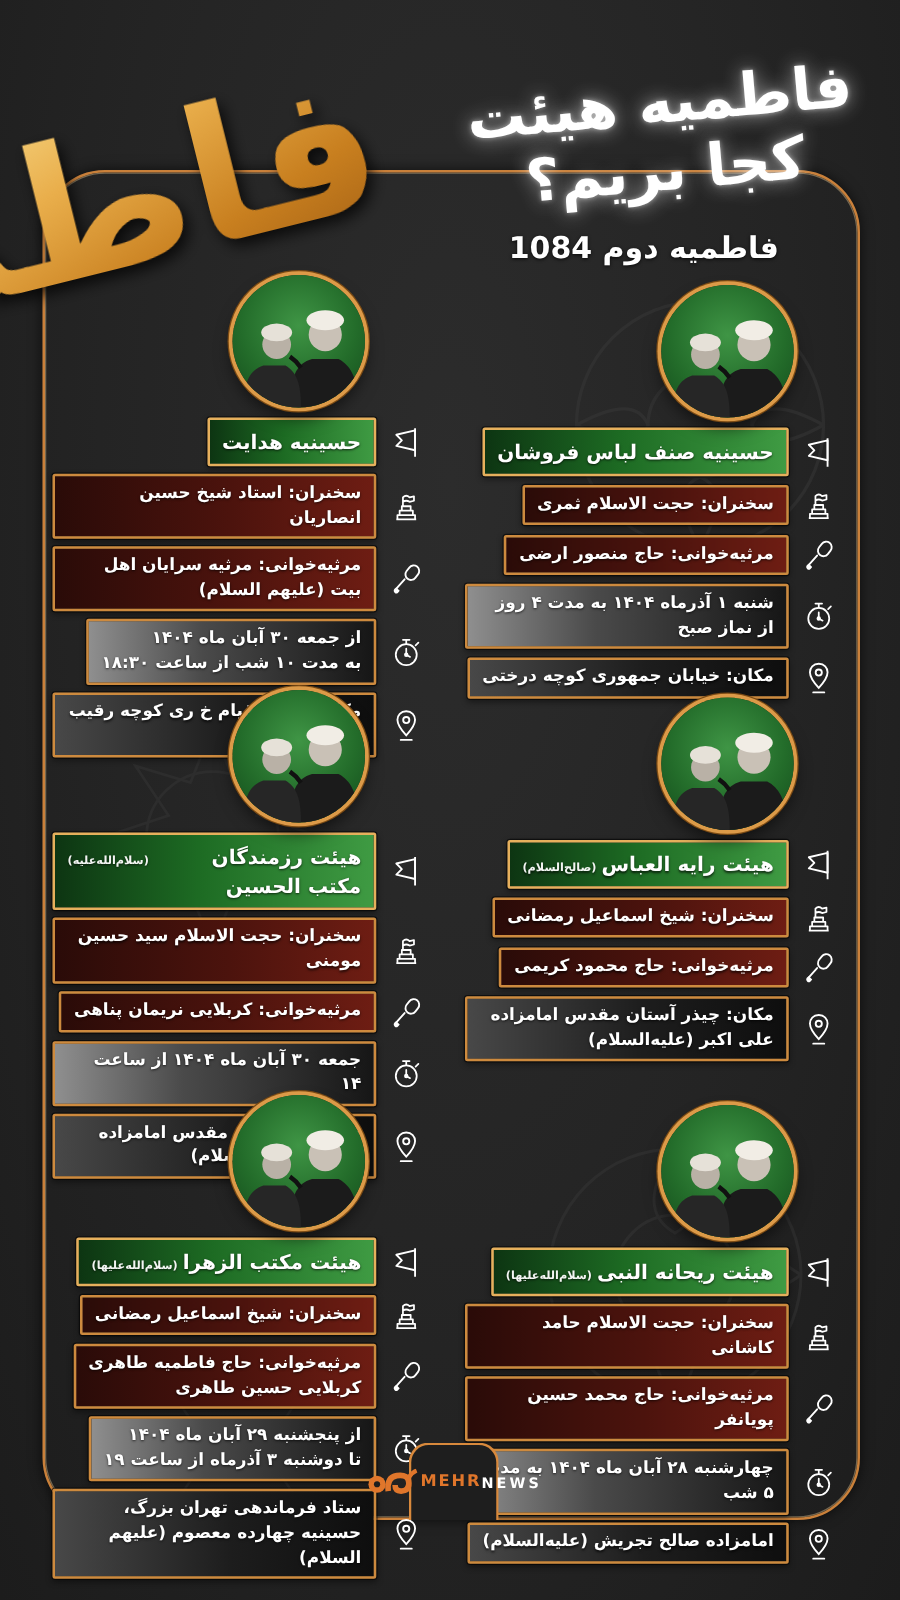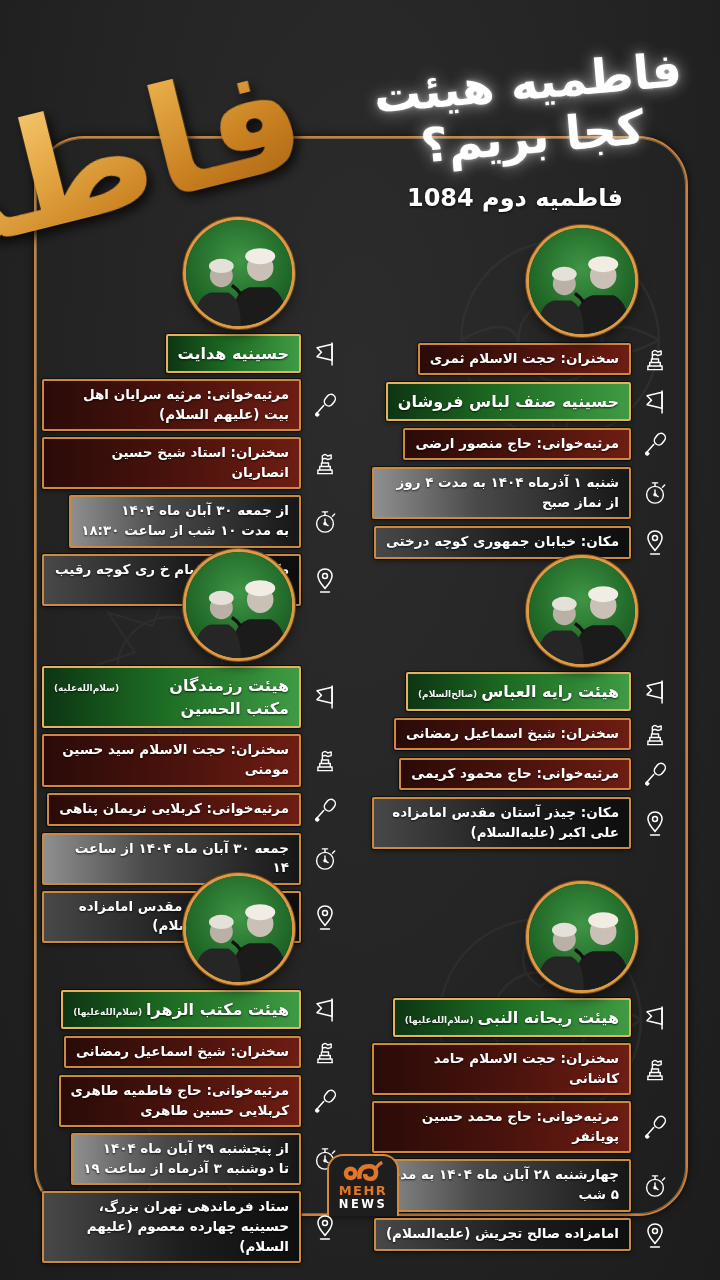--- a/index.html
+++ b/index.html
@@ -84,21 +84,21 @@
   .bar-red{background:linear-gradient(to right,#2a0b08 0%,#4c130d 55%,#6e1d13 100%);}
   .bar-gray{background:linear-gradient(to right,#8f8f8f 0%,#4a4a4a 40%,#161616 100%);}
   .bar-dark{background:linear-gradient(to right,#484848 0%,#1d1d1d 55%,#0e0e0e 100%);}
   .hon{font-size:9px;font-weight:bold;opacity:.95;flex:none;}
   .hon:empty{display:none;}
   
   .logo-box{
     position:absolute;left:327px;top:1154px;width:68px;height:60px;
     background:#1e1e1e;border:2px solid #d8893c;border-bottom:none;
     border-radius:16px 16px 0 0;z-index:6;
-    display:flex;flex-direction:column;align-items:center;justify-content:center;gap:0;
+    display:flex;align-items:center;justify-content:center;gap:0;
   }
   .logo-mark{line-height:0;margin-bottom:1px;}
   .logo-mehr{font-size:13px;font-weight:bold;color:#e0762b;letter-spacing:1.5px;line-height:1.05;}
   .logo-news{font-size:11.5px;font-weight:bold;color:#fff;letter-spacing:2.5px;line-height:1.1;}
 </style>
 </head>
 <body>
 
 <div class="pattern" style="left:430px;top:210px;">
   <svg width="260" height="260" viewBox="0 0 100 100" fill="none" stroke="#383838" stroke-width="1">
@@ -143,38 +143,38 @@
     <ellipse cx="84" cy="41" rx="17" ry="9" fill="#f1ede5"></ellipse>
     <path d="M10,120 C10,96 16,86 28,82 L48,82 C58,88 62,98 62,120 Z" fill="#262626"></path>
     <circle cx="40" cy="63" r="13" fill="#b9b1a6"></circle>
     <ellipse cx="40" cy="52" rx="14" ry="8" fill="#e6e1d8"></ellipse>
     <path d="M52,74 q6,4 10,10" stroke="#111" stroke-width="4" fill="none"></path>
   </svg>
         </div>
     </div>
     <div class="row">
       <span class="ricon">
-        <svg width="30" height="30" viewBox="0 0 34 34" fill="none" stroke="#fff" stroke-width="1.6" stroke-linejoin="round">
-          <path d="M8,29 H26 M9,29 V25 H25 V29 M11,25 V21 H23 V25 M13,21 V17 H21 V21"></path>
-          <path d="M14,17 V9 Q17,6 20,9 L24,8 V12 L20,13 Q17,11 14,13"></path>
-        </svg>
-      </span>
-      <div class="bar bar-red">سخنران: حجت الاسلام ثمری</div>
-    </div>
-    <div class="row">
-      <span class="ricon">
         <svg width="30" height="30" viewBox="0 0 34 34" fill="none" stroke="#fff" stroke-width="1.7" stroke-linejoin="round">
           <path d="M25,4 L25,30"></path>
           <path d="M25,6 L8,10 L13,15 L8,20 L25,24 Z"></path>
         </svg>
       </span>
       <div class="bar bar-green">
         <span>حسینیه صنف لباس فروشان</span>
         
       </div>
+    </div>
+    <div class="row">
+      <span class="ricon">
+        <svg width="30" height="30" viewBox="0 0 34 34" fill="none" stroke="#fff" stroke-width="1.6" stroke-linejoin="round">
+          <path d="M8,29 H26 M9,29 V25 H25 V29 M11,25 V21 H23 V25 M13,21 V17 H21 V21"></path>
+          <path d="M14,17 V9 Q17,6 20,9 L24,8 V12 L20,13 Q17,11 14,13"></path>
+        </svg>
+      </span>
+      <div class="bar bar-red">سخنران: حجت الاسلام ثمری</div>
     </div>
     <div class="row">
       <span class="ricon">
         <svg width="30" height="30" viewBox="0 0 34 34" fill="none" stroke="#fff" stroke-width="1.7" stroke-linecap="round">
           <rect x="17.5" y="4.5" width="10" height="14" rx="5" transform="rotate(38 22.5 11.5)"></rect>
           <path d="M15.5,17.5 L8,26"></path>
           <path d="M8,26 q-2.5,1.5 -1,3 q1.5,1.5 3,-1 Z" fill="#fff"></path>
         </svg>
       </span>
       <div class="bar bar-red">مرثیه‌خوانی: حاج منصور ارضی</div>
@@ -222,36 +222,36 @@
           <path d="M25,6 L8,10 L13,15 L8,20 L25,24 Z"></path>
         </svg>
       </span>
       <div class="bar bar-green">
         <span>حسینیه هدایت</span>
         
       </div>
     </div>
     <div class="row">
       <span class="ricon">
+        <svg width="30" height="30" viewBox="0 0 34 34" fill="none" stroke="#fff" stroke-width="1.6" stroke-linejoin="round">
+          <path d="M8,29 H26 M9,29 V25 H25 V29 M11,25 V21 H23 V25 M13,21 V17 H21 V21"></path>
+          <path d="M14,17 V9 Q17,6 20,9 L24,8 V12 L20,13 Q17,11 14,13"></path>
+        </svg>
+      </span>
+      <div class="bar bar-red">سخنران: استاد شیخ حسین انصاریان</div>
+    </div>
+    <div class="row">
+      <span class="ricon">
         <svg width="30" height="30" viewBox="0 0 34 34" fill="none" stroke="#fff" stroke-width="1.7" stroke-linecap="round">
           <rect x="17.5" y="4.5" width="10" height="14" rx="5" transform="rotate(38 22.5 11.5)"></rect>
           <path d="M15.5,17.5 L8,26"></path>
           <path d="M8,26 q-2.5,1.5 -1,3 q1.5,1.5 3,-1 Z" fill="#fff"></path>
         </svg>
       </span>
       <div class="bar bar-red">مرثیه‌خوانی: مرثیه سرایان اهل بیت (علیهم السلام)</div>
-    </div>
-    <div class="row">
-      <span class="ricon">
-        <svg width="30" height="30" viewBox="0 0 34 34" fill="none" stroke="#fff" stroke-width="1.6" stroke-linejoin="round">
-          <path d="M8,29 H26 M9,29 V25 H25 V29 M11,25 V21 H23 V25 M13,21 V17 H21 V21"></path>
-          <path d="M14,17 V9 Q17,6 20,9 L24,8 V12 L20,13 Q17,11 14,13"></path>
-        </svg>
-      </span>
-      <div class="bar bar-red">سخنران: استاد شیخ حسین انصاریان</div>
     </div>
     <div class="row">
       <span class="ricon">
         <svg width="30" height="30" viewBox="0 0 34 34" fill="none" stroke="#fff" stroke-width="1.6" stroke-linecap="round">
           <circle cx="17" cy="19" r="9.5"></circle>
           <path d="M14,5.5 h6 M17,5.5 V9 M25.5,10.5 l2.5,-2.5"></path>
           <path d="M17,19 V13.5 M17,19 l3.5,2"></path>
           <circle cx="17" cy="19" r="1.2" fill="#fff"></circle>
         </svg>
       </span>

